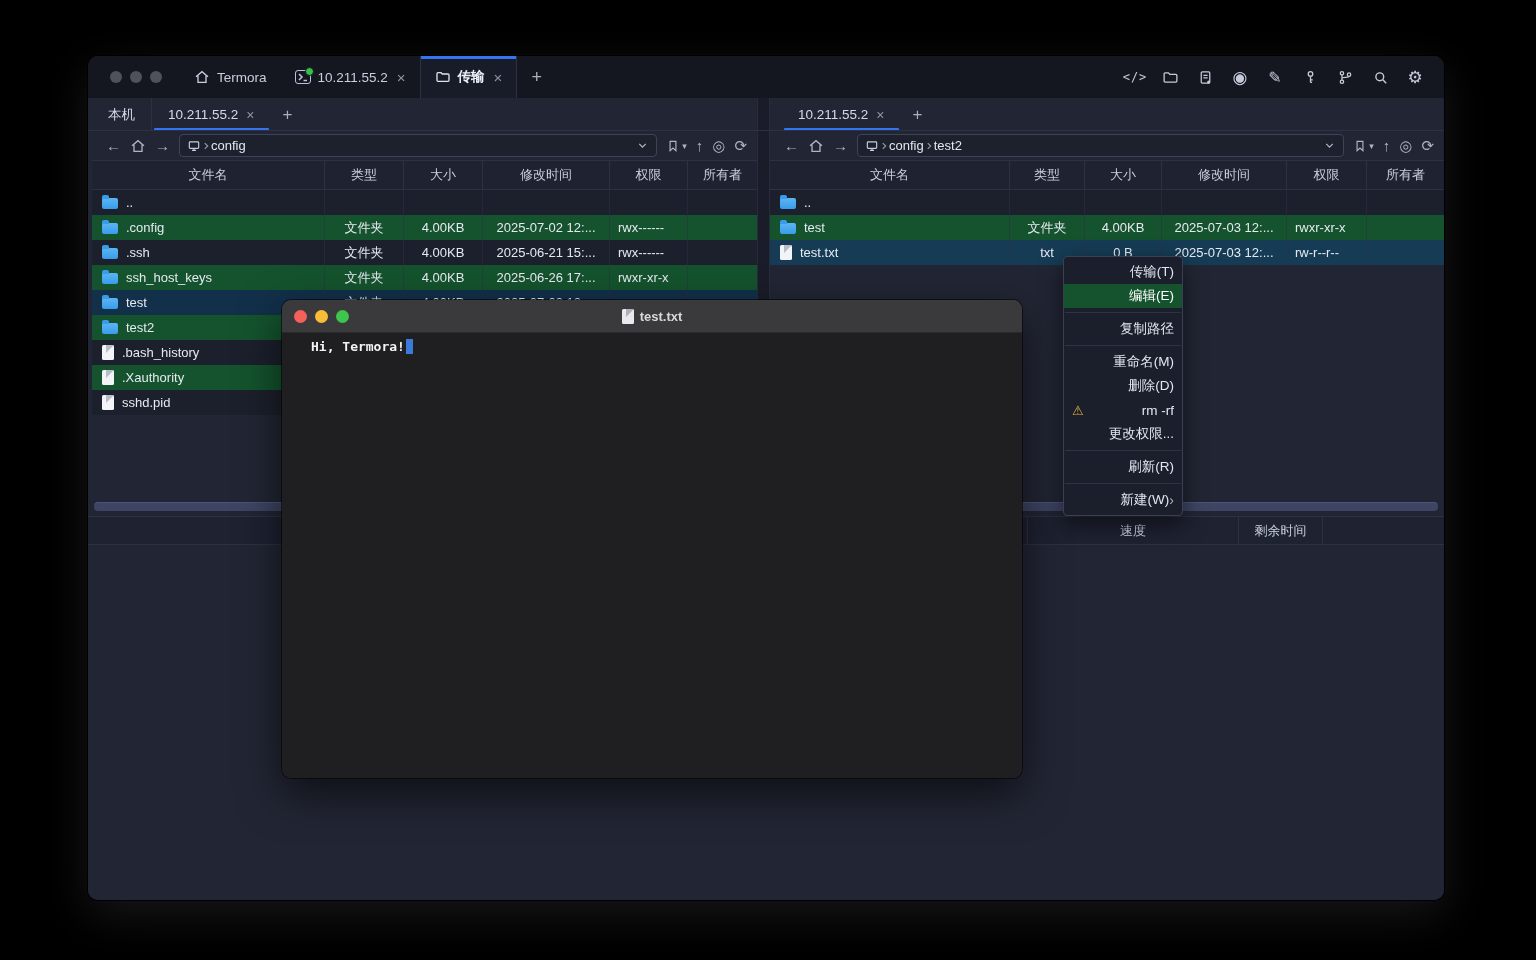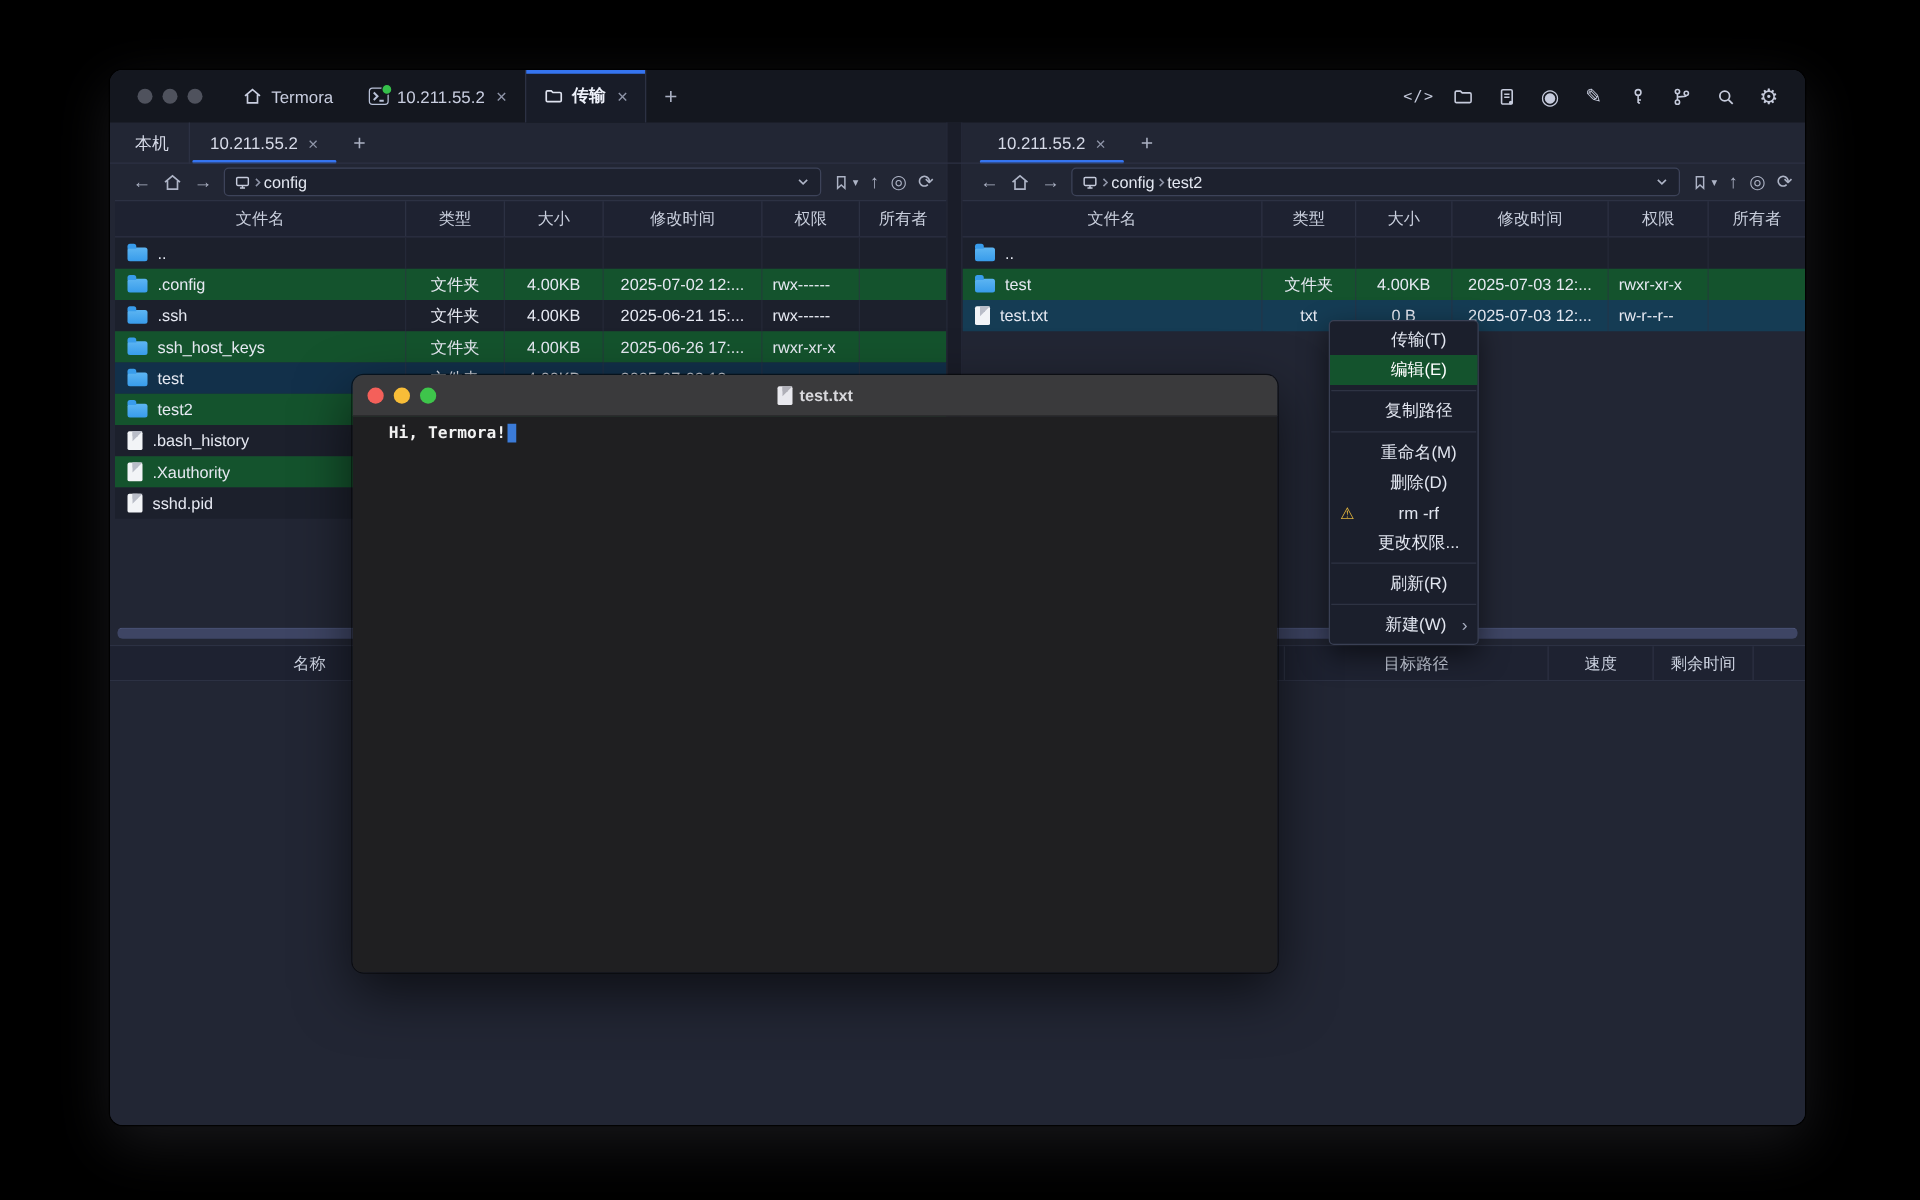--- a/index.html
+++ b/index.html
@@ -84,21 +84,21 @@
         display:grid;grid-template-columns:320px 620px 211px 84px 80px 1fr;align-items:center;color:#ccd2e0;}
   .transfer-header>div{height:100%;display:flex;align-items:center;justify-content:center;border-right:1px solid #2c3143;}
   .transfer-header>div:last-child{border-right:none}
   .transfer-body{position:absolute;left:0;right:0;top:489px;bottom:0;background:#222634;}
 
   
   .cmenu{position:absolute;left:975px;top:200px;width:118px;background:#1b1f2c;border:1px solid #3a4054;border-radius:4px;
          box-shadow:0 8px 22px rgba(0,0,0,.55);padding:3px 0;z-index:50;}
   .mitem{display:flex;align-items:center;height:24px;padding:0 8px;color:#e2e6f0;font-size:13.5px;}
   .mitem .islot{width:24px;flex:none;display:flex;align-items:center;justify-content:flex-start;font-size:13px;color:#e2b53e;}
-  .mitem .ml{flex:1;text-align:center;white-space:nowrap}
+  .mitem .ml{flex:1;text-align:right;white-space:nowrap}
   .mitem .sub{color:#aab0c2;font-size:14px}
   .mitem.hl{background:#14532d;color:#fff;}
   .msep{height:1px;background:#2e3343;margin:4px 1px;}
 
   
   .editor{position:absolute;left:194px;top:244px;width:740px;height:478px;border-radius:9px;overflow:hidden;z-index:40;
           box-shadow:0 16px 44px rgba(0,0,0,.6), 0 0 0 1px rgba(0,0,0,.55);}
   .ed-titlebar{height:32px;background:#3a3a3c;display:flex;align-items:center;position:relative;border-bottom:1px solid #2b2b2d;}
   .ed-lights{display:flex;gap:8px;padding-left:12px;}
   .ed-light{width:13px;height:13px;border-radius:50%;}
@@ -443,21 +443,20 @@
             </div>
             <div class="hscroll" style="left:4px;right:6px"></div>
         </div>
       </div>
     </div>
 
     <div class="tabs-underline"></div>
 
     <div class="t-divider"></div>
     <div class="transfer-header">
-      <div>名称</div>
       <div></div>
       <div>目标路径</div>
       <div>速度</div>
       <div>剩余时间</div>
       <div></div>
     </div>
     <div class="transfer-body"></div>
 
     <div class="editor">
       <div class="ed-titlebar">

